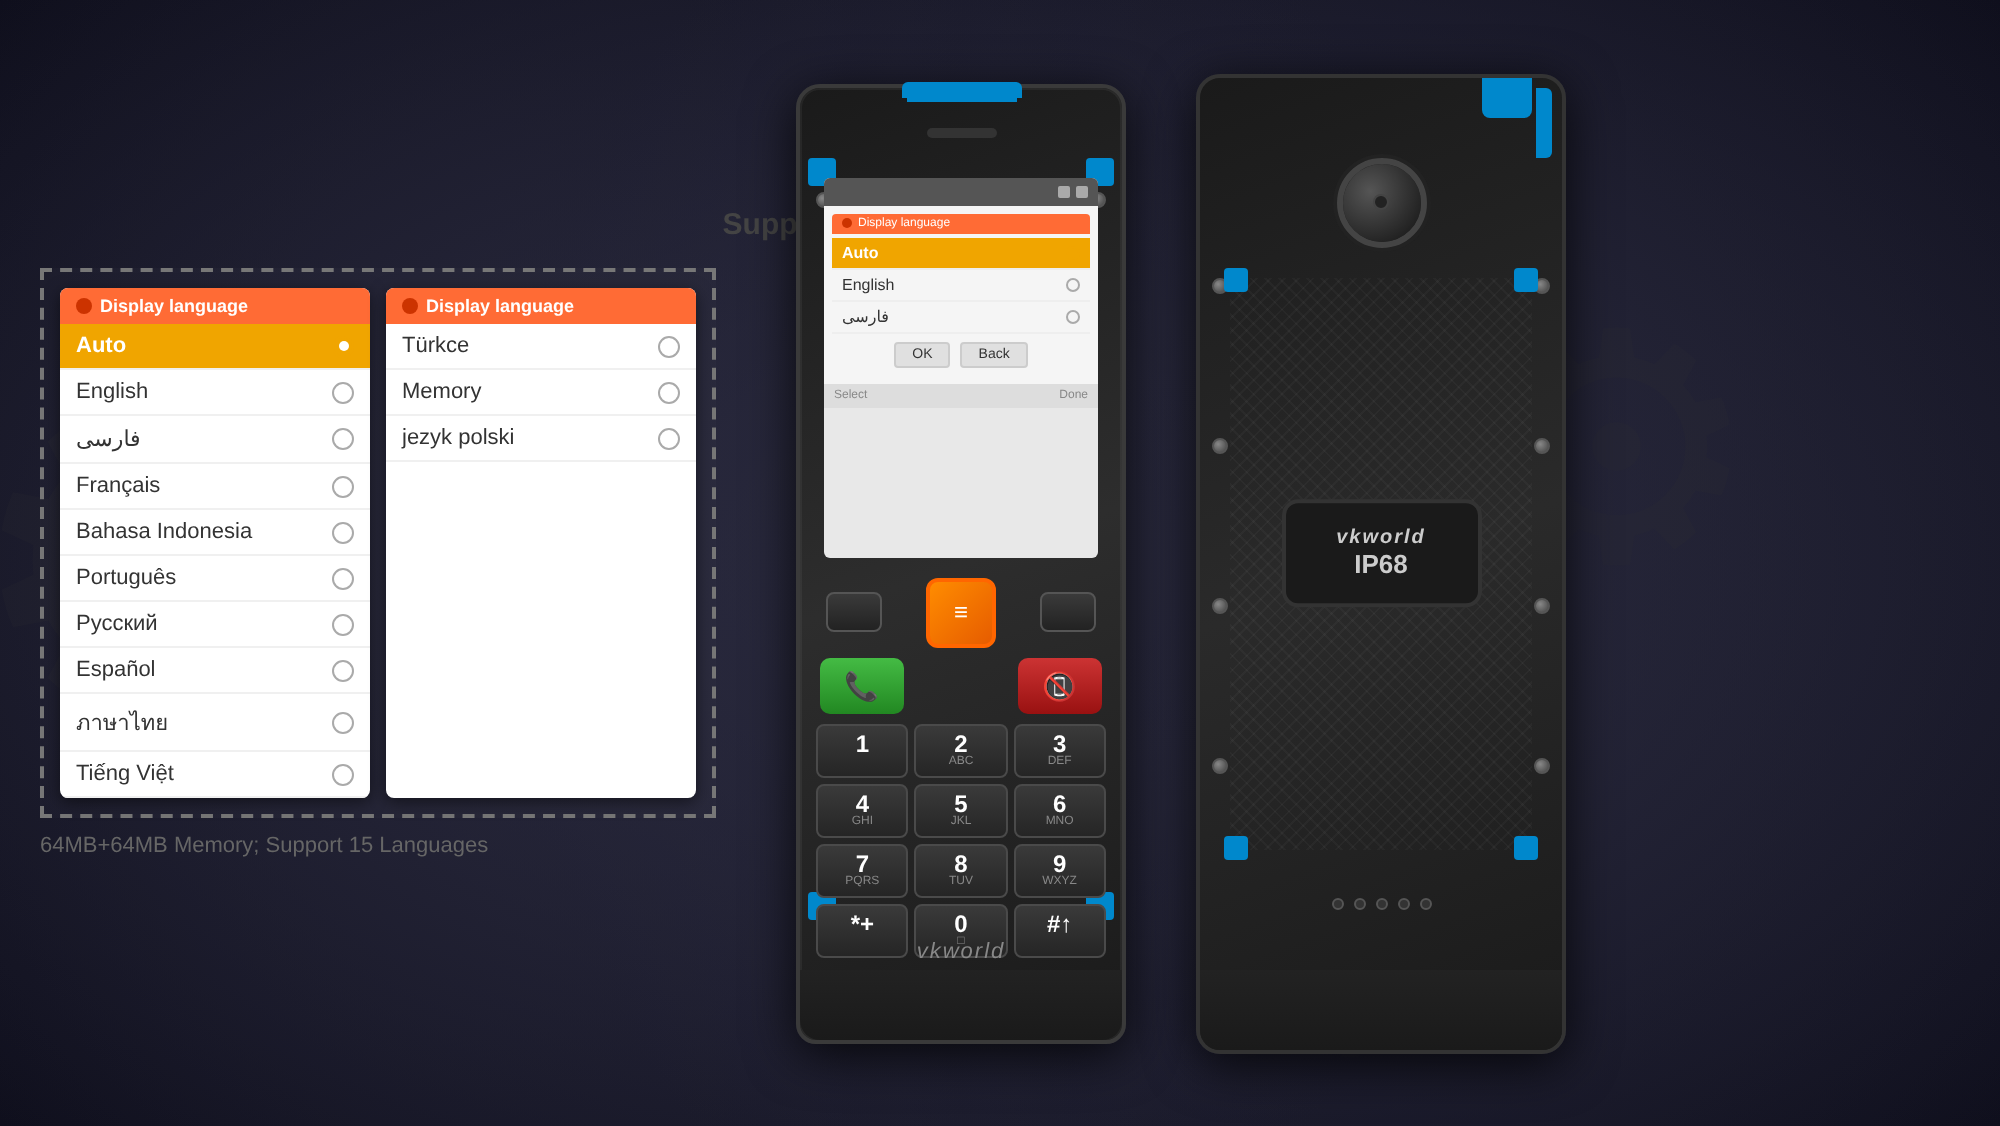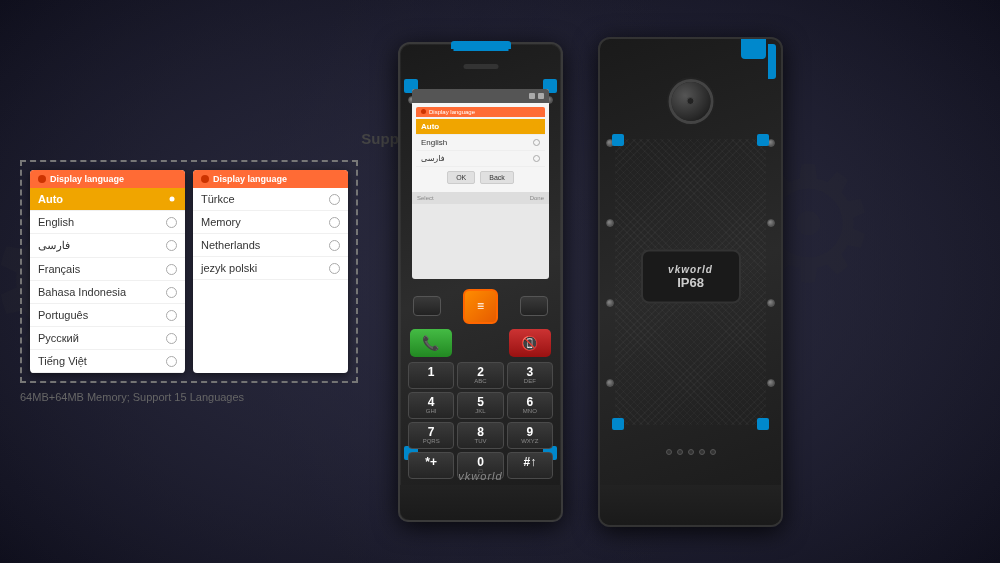--- a/index.html
+++ b/index.html
@@ -519,40 +519,44 @@
         </div>
         <div class="panel-item">
           <span>Português</span>
           <div class="radio-btn"></div>
         </div>
         <div class="panel-item">
           <span>Русский</span>
           <div class="radio-btn"></div>
         </div>
         <div class="panel-item">
+          <span>Español</span>
+          <div class="radio-btn"></div>
+        </div>
+        <div class="panel-item">
+          <span>ภาษาไทย</span>
+          <div class="radio-btn"></div>
+        </div>
+        <div class="panel-item">
           <span>Tiếng Việt</span>
           <div class="radio-btn"></div>
         </div>
       </div>
 
       <div class="lang-panel">
         <div class="panel-header">
           <div class="panel-header-dot"></div>
           <span class="panel-header-text">Display language</span>
         </div>
         <div class="panel-item">
           <span>Türkce</span>
           <div class="radio-btn"></div>
         </div>
         <div class="panel-item">
           <span>Memory</span>
-          <div class="radio-btn"></div>
-        </div>
-        <div class="panel-item">
-          <span>Netherlands</span>
           <div class="radio-btn"></div>
         </div>
         <div class="panel-item">
           <span>jezyk polski</span>
           <div class="radio-btn"></div>
         </div>
       </div>
 
     </div>
 

